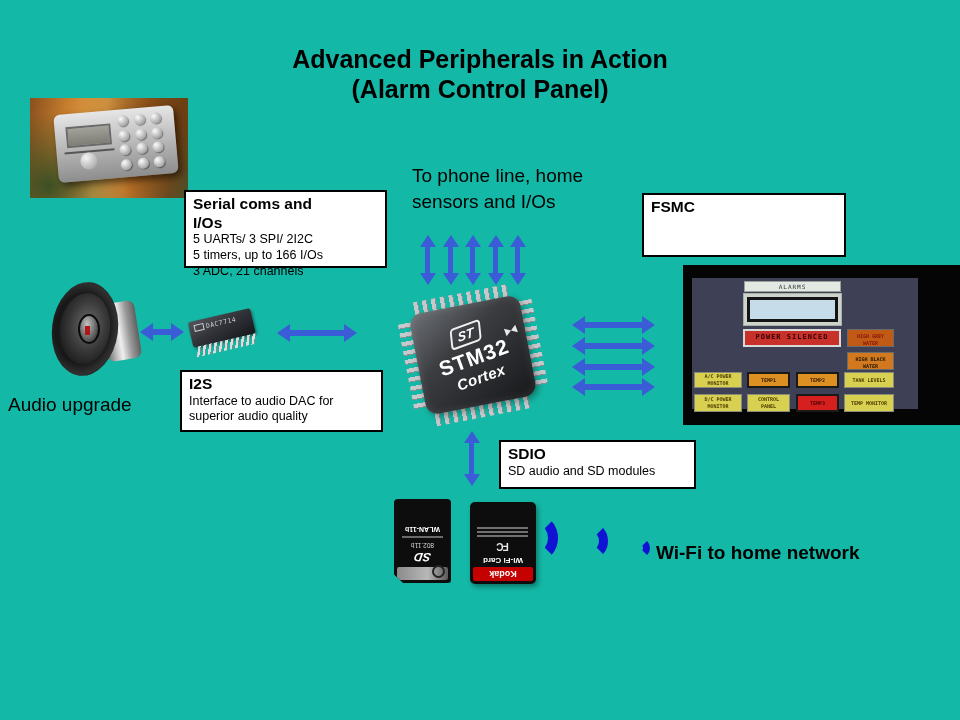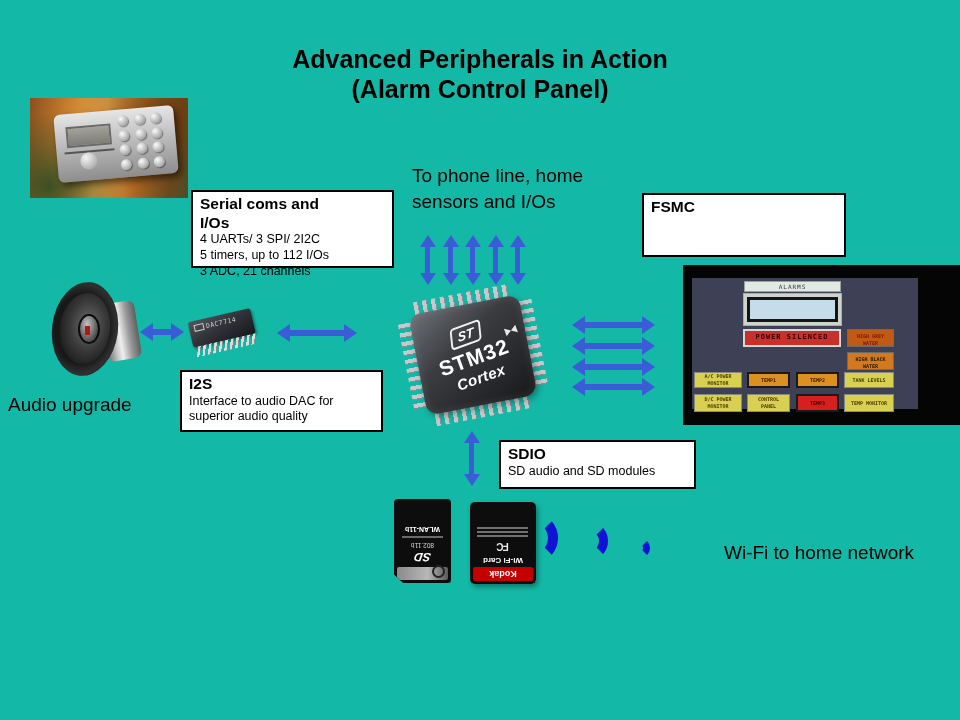--- a/index.html
+++ b/index.html
@@ -8,31 +8,31 @@
             font-family:"Liberation Sans", sans-serif; color:#000; overflow:hidden; }
 
   
   .slide-title { position:absolute; left:200px; top:44px; width:560px; text-align:center;
                  font-size:25px; font-weight:bold; line-height:1.2; }
 
   
   .callout { position:absolute; background:#fff; border:2px solid #000; padding:3px 7px 4px; }
   .callout .ct { font-size:15.5px; font-weight:bold; line-height:1.2; }
   .callout .cd { font-size:12.5px; line-height:1.27; }
-  #serial-box { left:191px; top:190px; width:203px; height:78px; }
+  #serial-box { left:184px; top:190px; width:203px; height:78px; }
   #fsmc-box   { left:642px; top:193px; width:204px; height:64px; }
   #i2s-box    { left:180px; top:370px; width:203px; height:62px; }
   #sdio-box   { left:499px; top:440px; width:197px; height:49px; }
 
   
   .biglabel { position:absolute; font-size:19px; line-height:1.4; }
   #phone-label { left:412px; top:163px; width:218px; line-height:1.35; }
   #audio-label { left:8px;   top:392px; }
   #sd-label    { left:210px; top:531px; width:165px; }
-  #wifi-label  { left:724px; top:540px; }
+  #wifi-label  { left:656px; top:540px;font-weight:bold; }
 
   
   .harrow { position:absolute; height:6px; background:#3a5cd6; }
   .harrow::before { content:""; position:absolute; left:-13px; top:-6px; width:0; height:0;
                     border-style:solid; border-width:9px 13px 9px 0;
                     border-color:transparent #3a5cd6 transparent transparent; }
   .harrow::after  { content:""; position:absolute; right:-13px; top:-6px; width:0; height:0;
                     border-style:solid; border-width:9px 0 9px 13px;
                     border-color:transparent transparent transparent #3a5cd6; }
   .varrow { position:absolute; width:5px; background:#3a5cd6; }
@@ -203,22 +203,22 @@
         <div class="kp-key"></div>
           <div class="kp-key"></div>
           <div class="kp-key"></div>
       </div>
     </div>
   </div>
 
   <div class="callout" id="serial-box">
     <div class="ct">Serial coms and</div>
     <div class="ct">I/Os</div>
-    <div class="cd">4 UARTs/ 3 SPI/ 2I2C</div>
-    <div class="cd">5 timers, up to 112 I/Os</div>
+    <div class="cd">5 UARTs/ 3 SPI/ 2I2C</div>
+    <div class="cd">5 timers, up to 166 I/Os</div>
     <div class="cd">3 ADC, 21 channels</div>
   </div>
 
   <div class="biglabel" id="phone-label">To phone line, home sensors and I/Os</div>
   <div class="varrow" style="left:425px; top:247px; height:26px;"></div>
   <div class="varrow" style="left:448px; top:247px; height:26px;"></div>
   <div class="varrow" style="left:470px; top:247px; height:26px;"></div>
   <div class="varrow" style="left:493px; top:247px; height:26px;"></div>
   <div class="varrow" style="left:515px; top:247px; height:26px;"></div>
 

